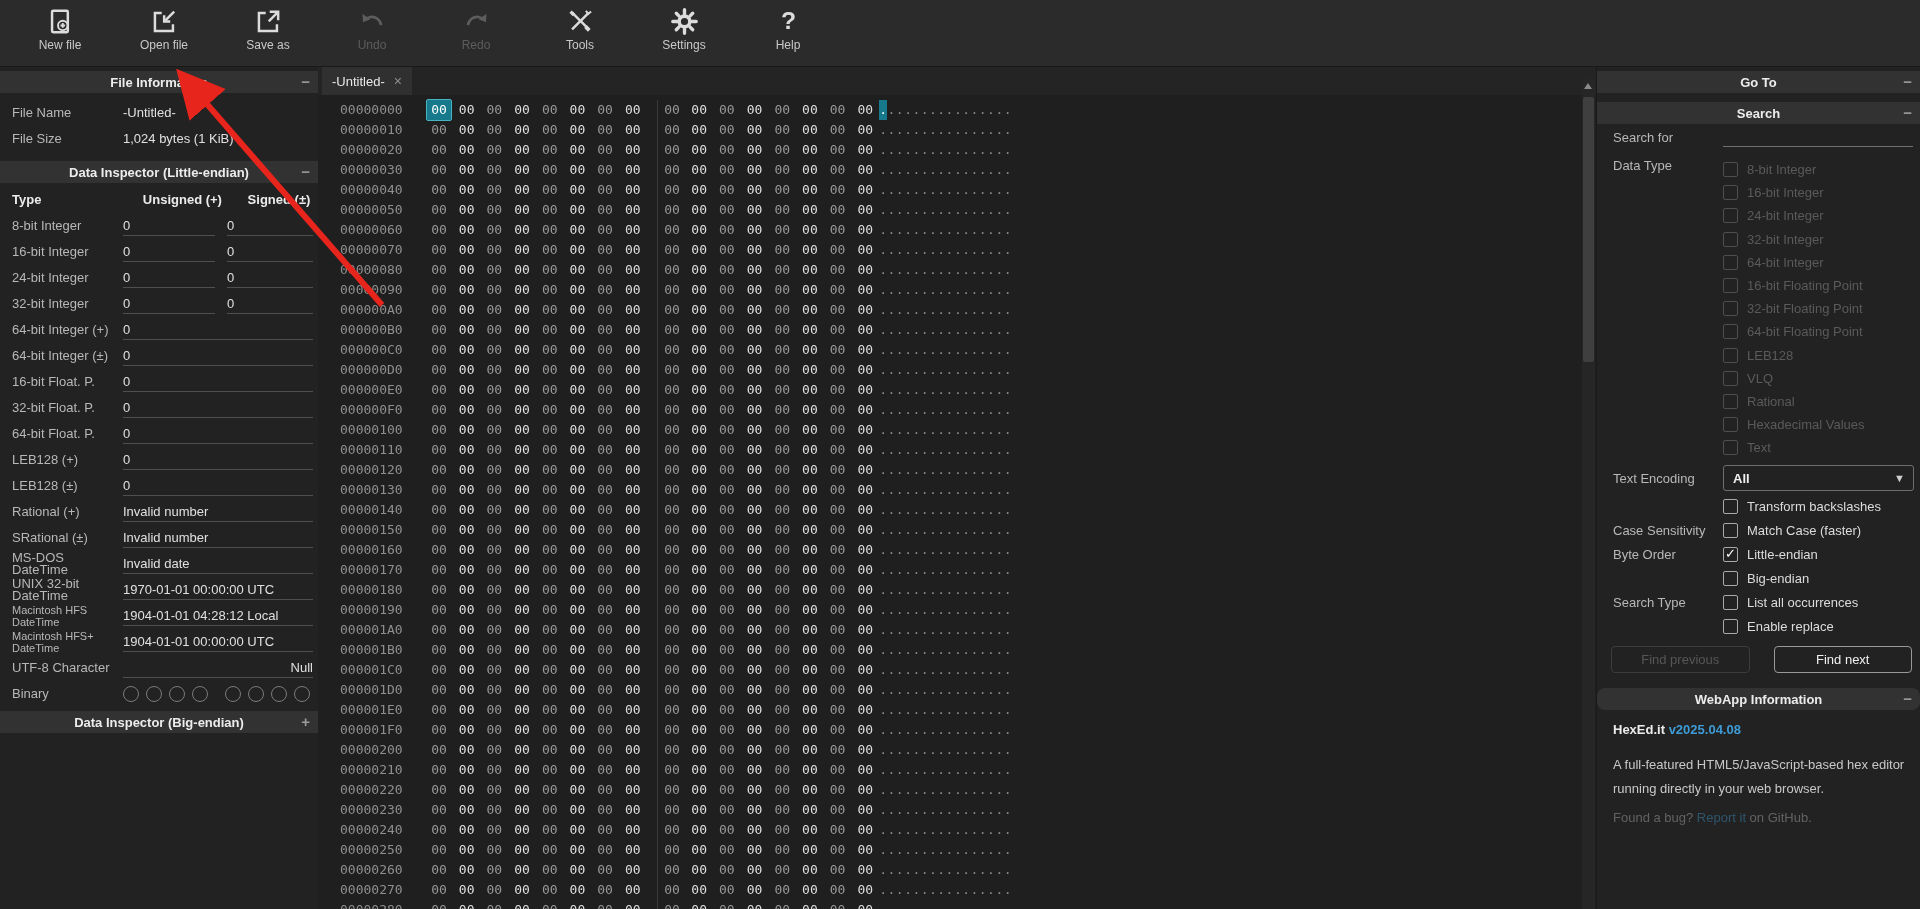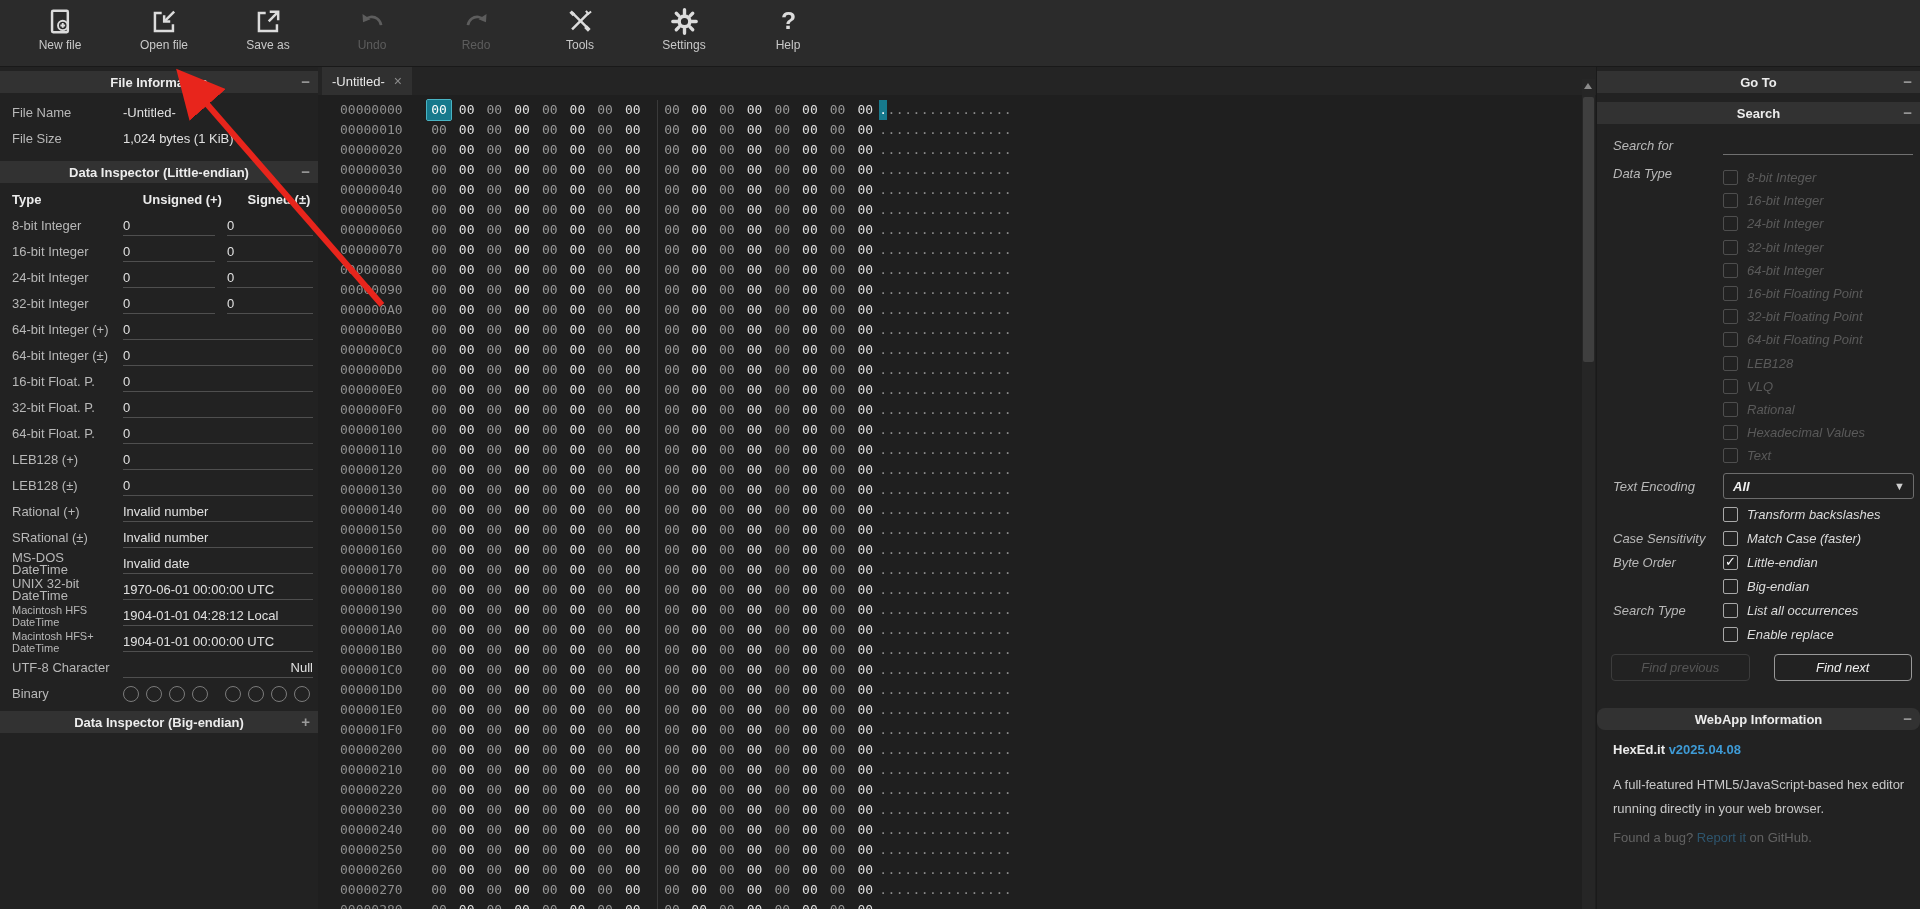--- a/index.html
+++ b/index.html
@@ -263,21 +263,21 @@
       <div class="di-row">
         <div class="di-label">SRational (±)</div>
         <div class="di-val full placeholder">Invalid number</div>
       </div>
       <div class="di-row">
         <div class="di-label">MS-DOS DateTime</div>
         <div class="di-val full placeholder">Invalid date</div>
       </div>
       <div class="di-row">
         <div class="di-label">UNIX 32-bit DateTime</div>
-        <div class="di-val full">1970-06-01 00:00:00 UTC</div>
+        <div class="di-val full">1970-01-01 00:00:00 UTC</div>
       </div>
       <div class="di-row">
         <div class="di-label small">Macintosh HFS DateTime</div>
         <div class="di-val full">1904-01-01 04:28:12 Local</div>
       </div>
       <div class="di-row">
         <div class="di-label small">Macintosh HFS+ DateTime</div>
         <div class="di-val full">1904-01-01 00:00:00 UTC</div>
       </div>
       <div class="di-row">
@@ -1920,21 +1920,21 @@
 
 <div id="right-panel">
   <div class="band" style="margin-top:4px;">
     <span>Go To</span>
     <span class="coll">−</span>
   </div>
   <div class="band" style="margin-top:9px;">
     <span>Search</span>
     <span class="coll">−</span>
   </div>
-  <div style="padding-top:8px;font-style:italic;">
+  <div style="">
     <div class="rp-row">
       <div class="rp-label">Search for</div>
       <div class="inp-line"></div>
     </div>
     <div id="dtype-row">
       <div class="opt-rowlabel">Data Type</div>
       <div id="dtype-list">
           <div class="opt-row">
             <span class="cb disabled"></span>
             <span class="opt-label disabled">8-bit Integer</span>
@@ -2026,21 +2026,21 @@
           <div class="opt-rowlabel"></div>
           <span class="cb"></span>
           <span class="opt-label">Enable replace</span>
         </div>
       </div>
     <div id="find-row">
       <div class="btn disabled">Find previous</div>
       <div class="btn">Find next</div>
     </div>
   </div>
-  <div class="band" style="margin-top:27px;border-radius:8px;">
+  <div class="band" style="margin-top:15px;border-radius:8px;">
     <span>WebApp Information</span>
     <span class="coll">−</span>
   </div>
   <div id="webapp-body">
     <div id="app-line">
       <span id="app-name">HexEd.it</span>
       <span> </span>
       <span id="app-version">v2025.04.08</span>
     </div>
     <div id="app-desc">A full-featured HTML5/JavaScript-based hex editor running directly in your web browser.</div>

